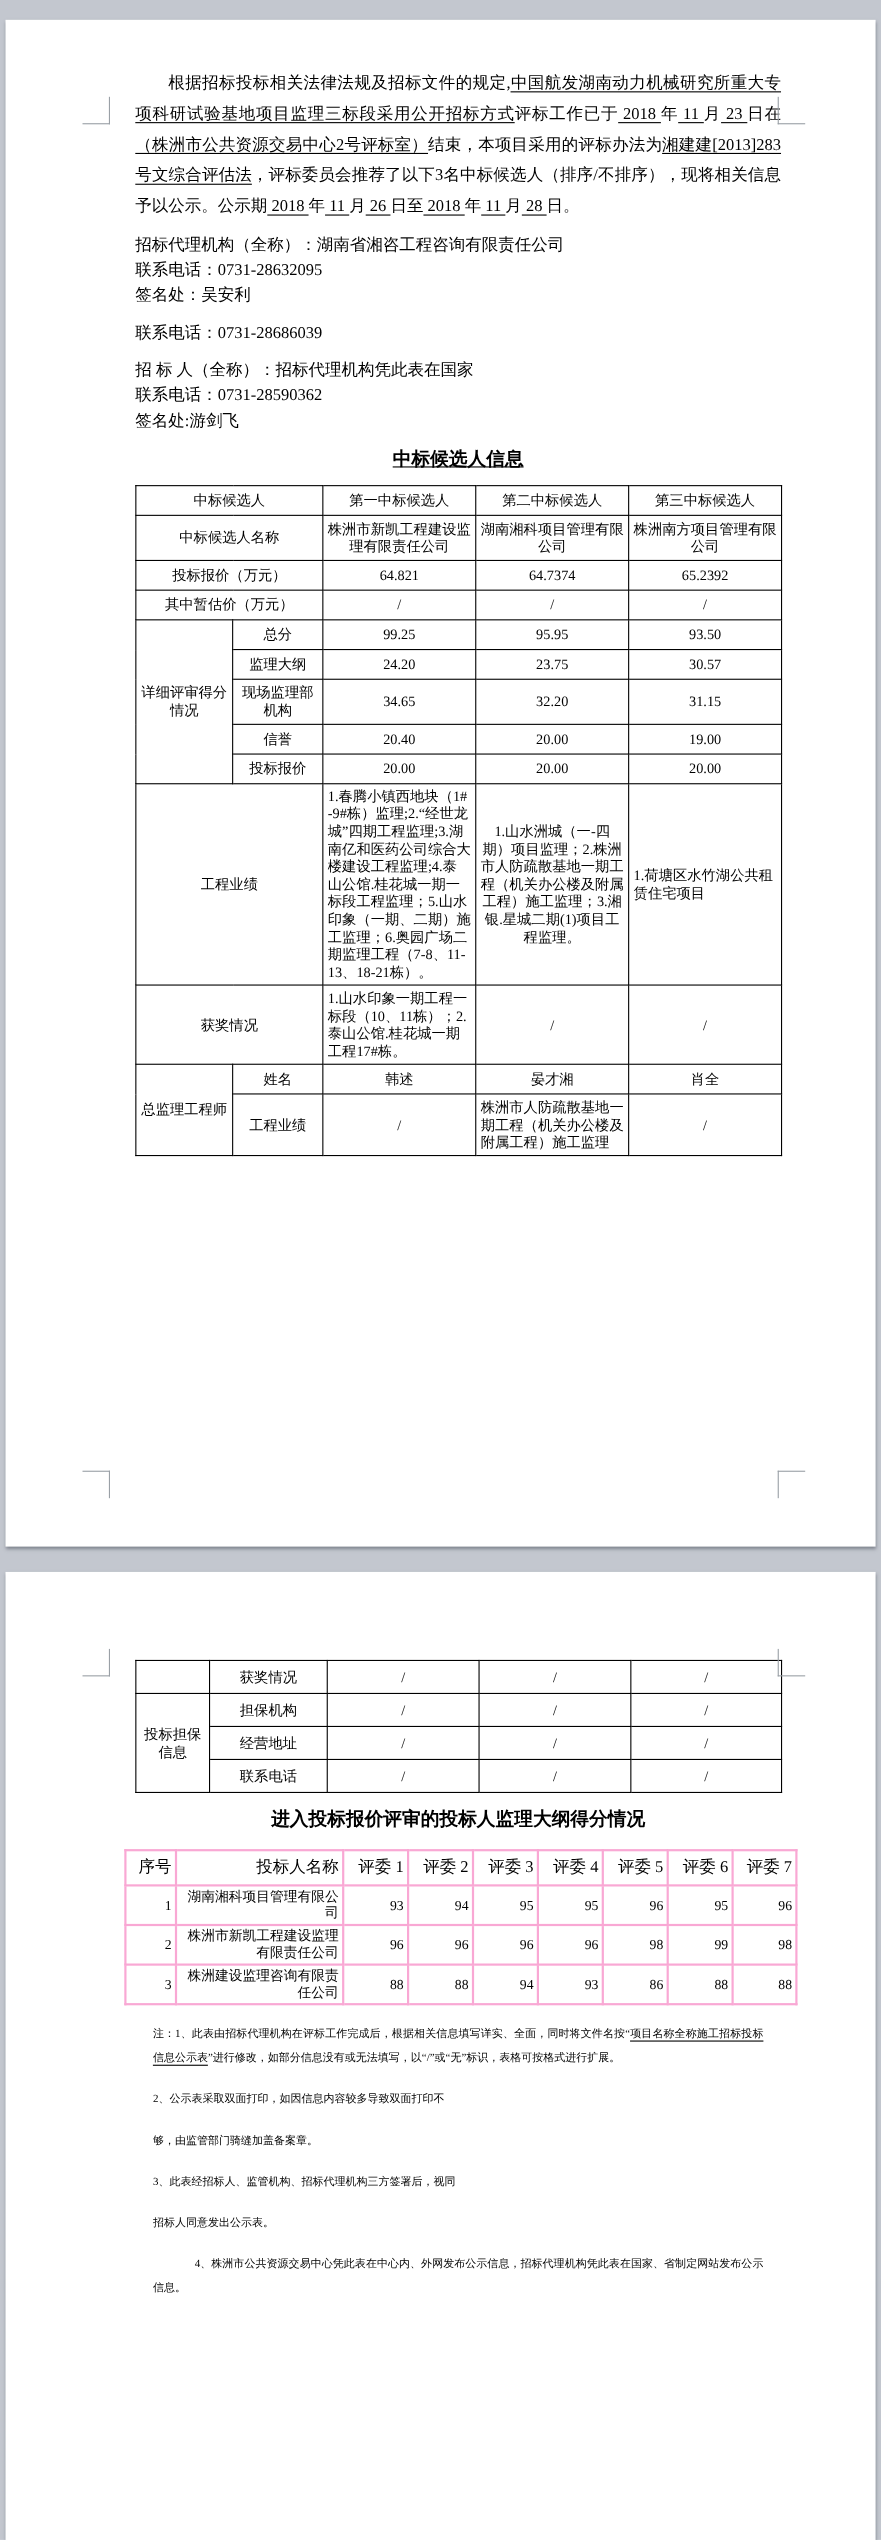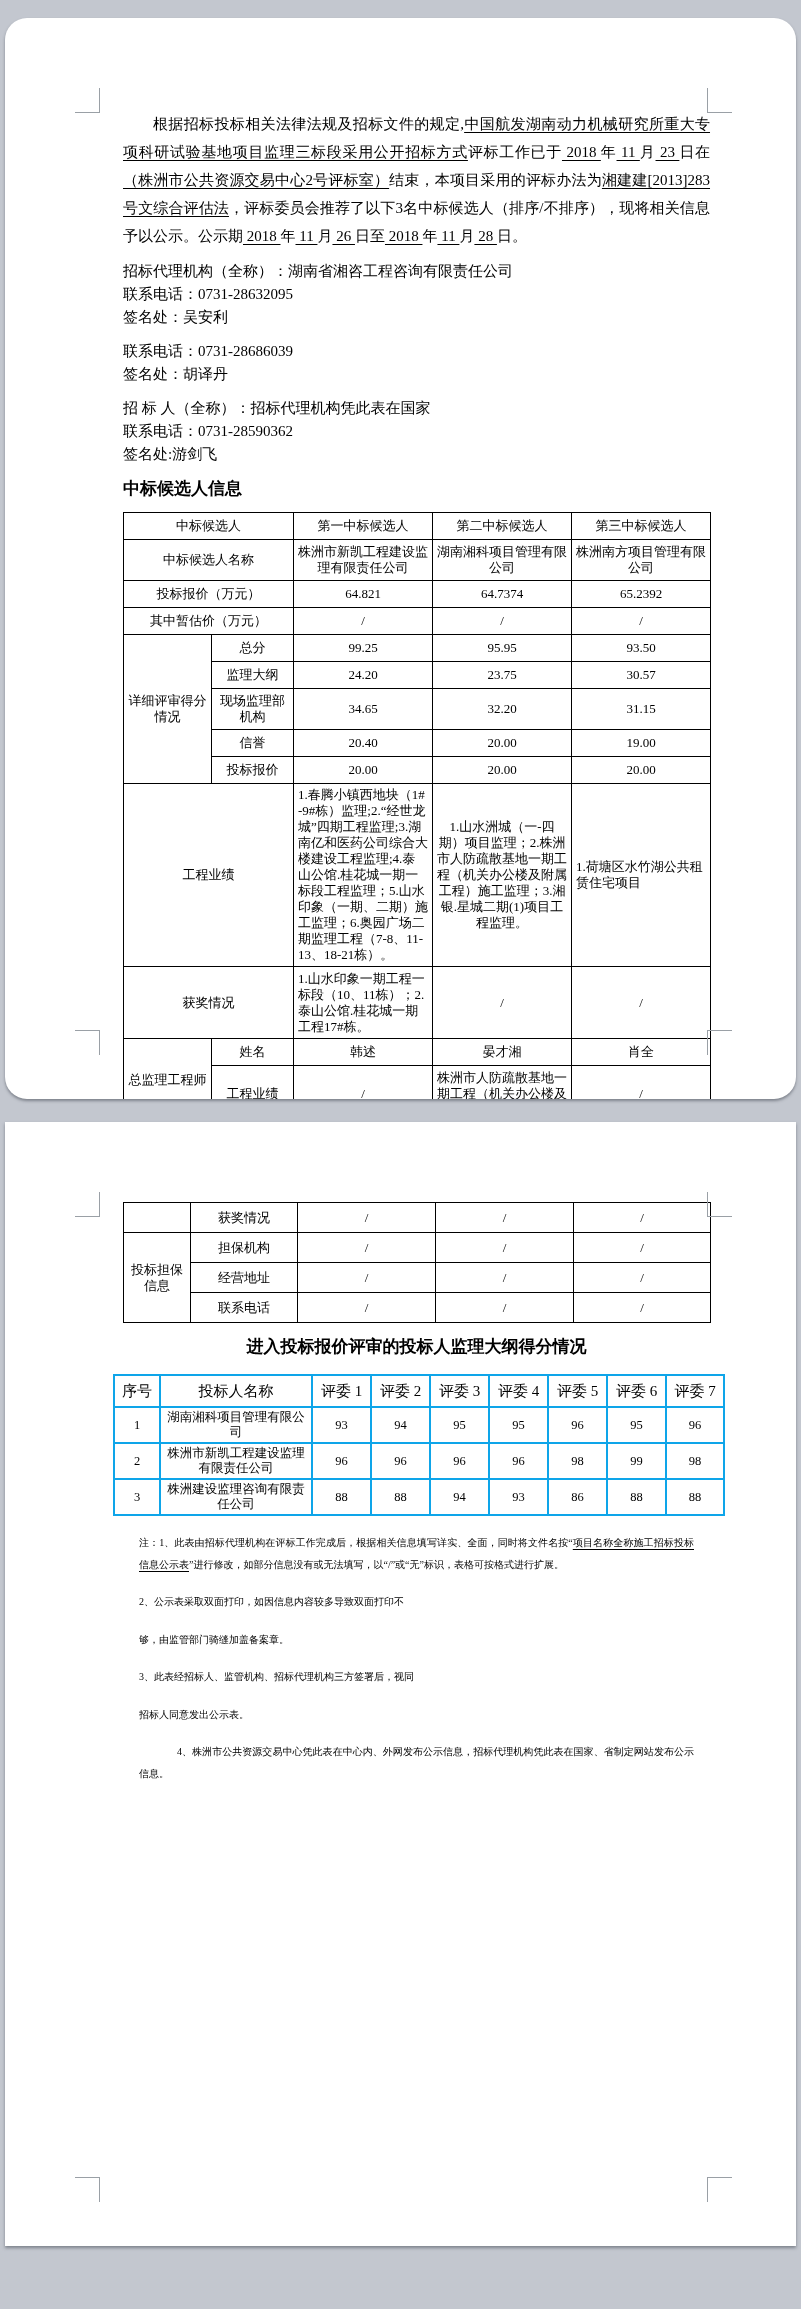--- a/index.html
+++ b/index.html
@@ -6,50 +6,50 @@
   body{
     width:801px;height:2309px;box-sizing:border-box;padding-top:18px;
     background:#c3c7cf;
     font-family:"Liberation Serif","DejaVu Serif",serif;color:#000;
   }
   .page{
     position:relative;width:791px;margin-left:5px;background:#fff;
     box-shadow:0 2px 3px rgba(70,75,85,.55);
     box-sizing:border-box;overflow:hidden;
   }
-  #page1{height:1081px;padding:92px 86px 0 118px;border-radius:22px;}
+  #page1{height:1388px;padding:44px 86px 0 118px;}
   #page2{height:1124px;margin-top:23px;padding:80px 86px 0 118px;}
   
   .mark{position:absolute;width:24px;height:24px;}
   .mk-tl{left:70px;top:70px;border-right:1px solid #9aa0a6;border-bottom:1px solid #9aa0a6;}
   .mk-tr{right:64px;top:70px;border-left:1px solid #9aa0a6;border-bottom:1px solid #9aa0a6;}
   .mk-bl{left:70px;bottom:44px;border-right:1px solid #9aa0a6;border-top:1px solid #9aa0a6;}
   .mk-br{right:64px;bottom:44px;border-left:1px solid #9aa0a6;border-top:1px solid #9aa0a6;}
 
   .intro{font-size:15px;line-height:28px;text-align:justify;text-indent:30px;margin:0 0 10px 0;}
   .u{text-decoration:underline;text-underline-offset:3px;}
   .contact{margin:0 0 11px 0;}
   .contact p{margin:0;font-size:15px;line-height:23px;}
-  .tbl-title{font-size:17px;font-weight:bold;text-align:left;margin:10px 0 12px 0;}
+  .tbl-title{font-size:17px;font-weight:bold;text-align:center;margin:10px 0 12px 0;text-decoration:underline;}
   .tbl-title2{font-size:17px;font-weight:bold;text-align:center;margin:12px 0 16px 0;}
 
   table{border-collapse:collapse;table-layout:fixed;}
   .t1,.t2{width:100%;}
   .t1 td,.t2 td{
     border:1px solid #000;font-size:13px;line-height:16px;
     padding:3px 4px;text-align:center;vertical-align:middle;
     word-break:break-all;
   }
   .t1 .left,.t2 .left{text-align:left;}
   tr.h27{height:27px;} tr.h41{height:41px;} tr.h30{height:30px;}
   tr.h56{height:56px;} tr.h72{height:72px;} tr.h182{height:182px;}
 
   .t3{width:610px;margin-left:-10px;}
   .t3 td,.t3 th{
-    border:2px solid #0ea5e9;vertical-align:middle;text-align:center;
+    border:2px solid #f9a8d4;vertical-align:middle;text-align:right;
     padding:2px 3px;word-break:break-all;font-weight:normal;
   }
   .t3 th{font-size:15px;line-height:18px;}
   .t3 td{font-size:12.5px;line-height:15px;}
   tr.h32{height:32px;} tr.h36{height:36px;}
 
   .notes{margin-top:6px;}
   .notes p{margin:16px;font-size:10px;line-height:21.5px;text-align:justify;}
   .ind1{margin-left:18px;}
   .ind2{text-indent:38px;}
@@ -65,21 +65,20 @@
 
   <p class="intro"><span>根据招标投标相关法律法规及招标文件的规定,</span><span class="u">中国航发湖南动力机械研究所重大专项科研试验基地项目监理三标段采用公开招标方式</span><span>评标工作已于</span><span class="u"> 2018 </span><span>年</span><span class="u"> 11 </span><span>月</span><span class="u"> 23 </span><span>日在</span><span class="u">（株洲市公共资源交易中心2号评标室）</span><span>结束，本项目采用的评标办法为</span><span class="u">湘建建[2013]283号文综合评估法</span><span>，评标委员会推荐了以下3名中标候选人（排序/不排序），现将相关信息予以公示。公示期</span><span class="u"> 2018 </span><span>年</span><span class="u"> 11 </span><span>月</span><span class="u"> 26 </span><span>日至</span><span class="u"> 2018 </span><span>年</span><span class="u"> 11 </span><span>月</span><span class="u"> 28 </span><span>日。</span></p>
 
   <div class="contact">
     <p>招标代理机构（全称）：湖南省湘咨工程咨询有限责任公司</p>
     <p>联系电话：0731-28632095</p>
     <p>签名处：吴安利</p>
   </div>
   <div class="contact">
     <p>联系电话：0731-28686039</p>
-    <p>签名处：胡译丹</p>
   </div>
   <div class="contact">
     <p>招 标 人（全称）：招标代理机构凭此表在国家</p>
     <p>联系电话：0731-28590362</p>
     <p>签名处:游剑飞</p>
   </div>
 
   <div class="tbl-title">中标候选人信息</div>
 
   <table class="t1">

